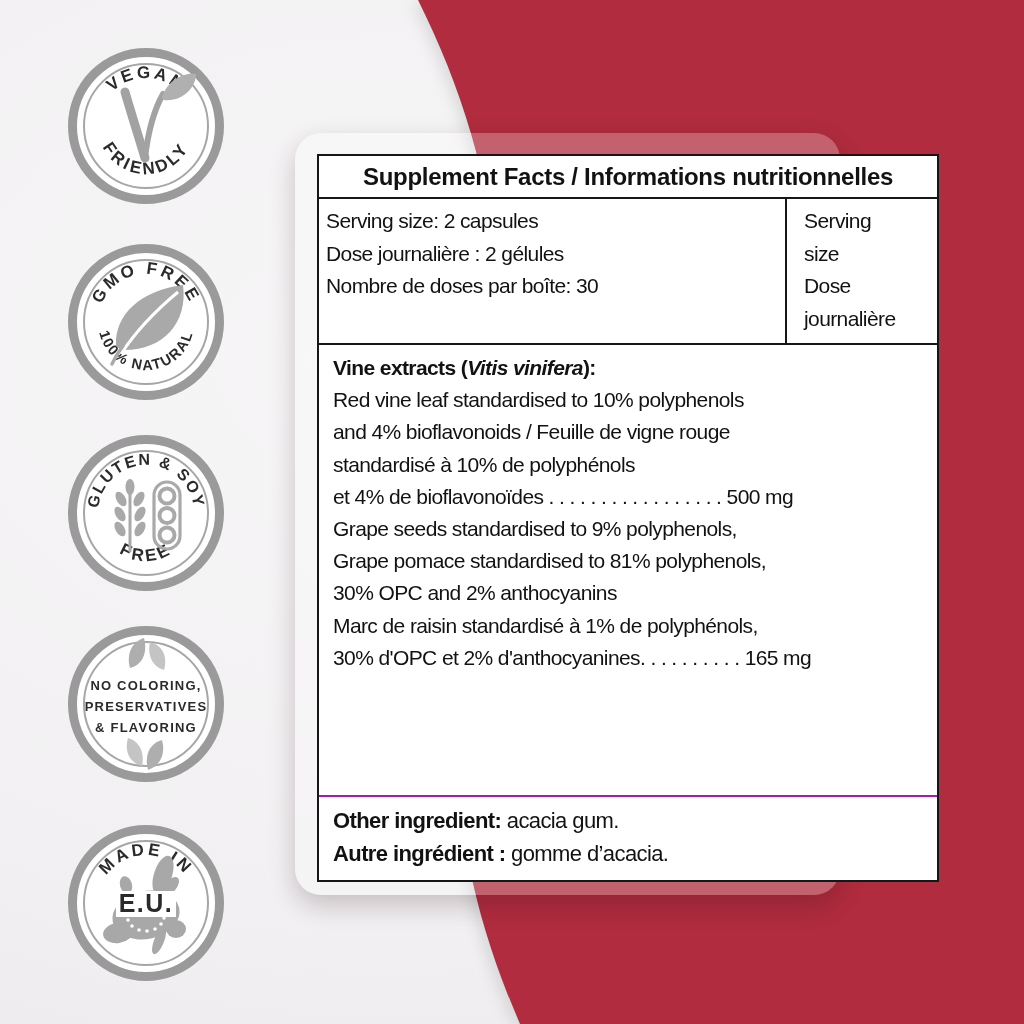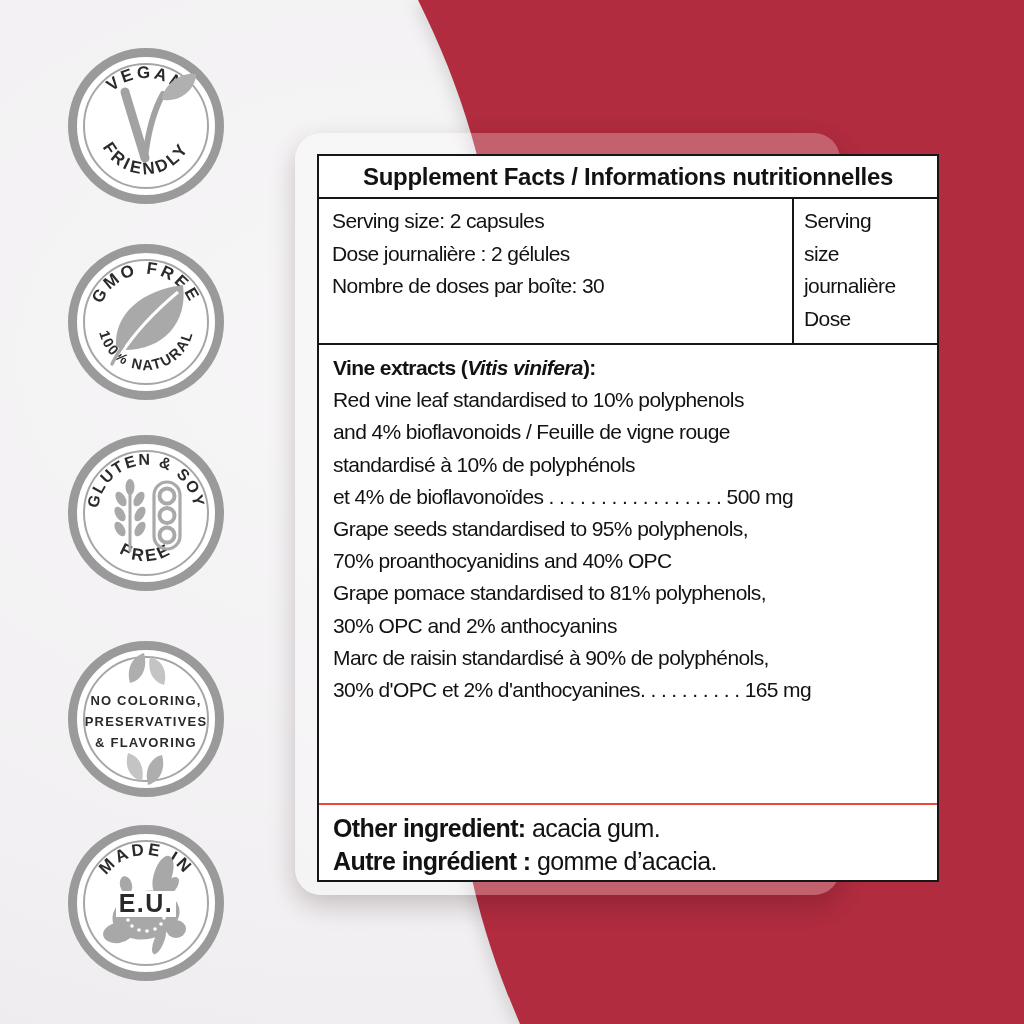--- a/index.html
+++ b/index.html
@@ -28,26 +28,26 @@
   .facts-table{
     position:absolute;left:22px;top:21px;width:618px;height:724px;
     background:#ffffff;border:2px solid #161616;color:#121212;
     display:flex;flex-direction:column;box-sizing:content-box;
   }
   .row-header{
     text-align:center;font-weight:700;font-size:24px;letter-spacing:-0.3px;
     padding:7px 6px 6px;border-bottom:2px solid #161616;white-space:nowrap;
   }
   .row-serving{display:flex;border-bottom:2px solid #161616;font-size:21px;letter-spacing:-0.6px;}
-  .cell-left{flex:1;padding:6px 0 8px 13px;}
-  .cell-right{width:133px;border-left:2px solid #161616;padding:6px 0 8px 10px;}
+  .cell-left{flex:1;padding:6px 0 8px 7px;}
+  .cell-right{width:133px;border-left:2px solid #161616;padding:6px 0 8px 17px;}
   .row-serving .t-line{line-height:32.5px;white-space:nowrap;}
   .row-main{flex:1;overflow:hidden;padding:7px 12px 15px 14px;font-size:21px;letter-spacing:-0.6px;}
   .row-main .t-line{line-height:32.2px;white-space:nowrap;}
-  .row-other{border-top:2px solid #ef4444;padding:7px 12px 2px 14px;font-size:25px;letter-spacing:-0.6px;}
+  .row-other{border-top:2px solid #a21caf;padding:7px 12px 10px 14px;font-size:22px;letter-spacing:-0.6px;}
   .row-other .t-line{line-height:33px;white-space:nowrap;}
   .bold{font-weight:700;}
   .bold-italic{font-weight:700;font-style:italic;}
 </style>
 </head>
 <body>
 
 <div class="stage">
 
   <svg class="red-blob-svg" viewBox="0 0 1024 1024" aria-hidden="true">
@@ -124,21 +124,21 @@
       </g>
       <g stroke="#a9a9a9" fill="none">
         <rect x="88" y="49" width="26" height="67" rx="13" stroke-width="3.2"></rect>
         <circle cx="101" cy="63" r="7.5" stroke-width="4"></circle>
         <circle cx="101" cy="82.5" r="7.5" stroke-width="4"></circle>
         <circle cx="101" cy="102" r="7.5" stroke-width="4"></circle>
       </g>
     </svg>
   </div>
 
-  <div class="badge" style="left:66px;top:639px;text-align:right;">
+  <div class="badge" style="left:66px;top:624px;text-align:right;">
     <svg viewBox="0 0 160 160">
       <circle cx="80" cy="80" r="73.5" fill="#ffffff" stroke="#9a9a9a" stroke-width="9"></circle>
       <circle cx="80" cy="80" r="62" fill="none" stroke="#a6a6a6" stroke-width="2"></circle>
       <g id="b4lv">
         <path d="M78 14 C 66 18 60 30 64 44 C 76 41 82 29 78 14 Z" fill="#aeaeae"></path>
         <path d="M84 18 C 96 21 102 32 98 46 C 87 43 81 32 84 18 Z" fill="#c4c4c4"></path>
       </g>
       <use href="#b4lv" transform="rotate(180 80 80)"></use>
       <text class="mini-line" x="80" y="66" text-anchor="middle">NO COLORING,</text>
       <text class="mini-line" x="80" y="87" text-anchor="middle">PRESERVATIVES</text>
@@ -186,36 +186,35 @@
 
       <div class="row-serving">
         <div class="cell-left">
             <div class="t-line"><span>Serving size: 2 capsules</span></div>
             <div class="t-line"><span>Dose journalière : 2 gélules</span></div>
             <div class="t-line"><span>Nombre de doses par boîte: 30</span></div>
           </div>
         <div class="cell-right">
             <div class="t-line"><span>Serving</span></div>
             <div class="t-line"><span>size</span></div>
+            <div class="t-line"><span>Dose</span></div>
             <div class="t-line"><span>journalière</span></div>
-            <div class="t-line"><span>Dose</span></div>
           </div>
       </div>
 
       <div class="row-main">
           <div class="t-line"><span class="bold">Vine extracts (</span><span class="bold-italic">Vitis vinifera</span><span class="bold">):</span></div>
           <div class="t-line"><span>Red vine leaf standardised to 10% polyphenols</span></div>
           <div class="t-line"><span>and 4% bioflavonoids / Feuille de vigne rouge</span></div>
           <div class="t-line"><span>standardisé à 10% de polyphénols</span></div>
           <div class="t-line"><span>et 4% de bioflavonoïdes . . . . . . . . . . . . . . . . . 500 mg</span></div>
-          <div class="t-line"><span>Grape seeds standardised to 95% polyphenols,</span></div>
-          <div class="t-line"><span>70% proanthocyanidins and 40% OPC</span></div>
+          <div class="t-line"><span>Grape seeds standardised to 9% polyphenols,</span></div>
           <div class="t-line"><span>Grape pomace standardised to 81% polyphenols,</span></div>
           <div class="t-line"><span>30% OPC and 2% anthocyanins</span></div>
-          <div class="t-line"><span>Marc de raisin standardisé à 90% de polyphénols,</span></div>
+          <div class="t-line"><span>Marc de raisin standardisé à 1% de polyphénols,</span></div>
           <div class="t-line"><span>30% d'OPC et 2% d'anthocyanines. . . . . . . . . . 165 mg</span></div>
         </div>
 
       <div class="row-other">
           <div class="t-line"><span class="bold">Other ingredient:</span><span> acacia gum.</span></div>
           <div class="t-line"><span class="bold">Autre ingrédient :</span><span> gomme d’acacia.</span></div>
         </div>
 
     </div>
   </div>

